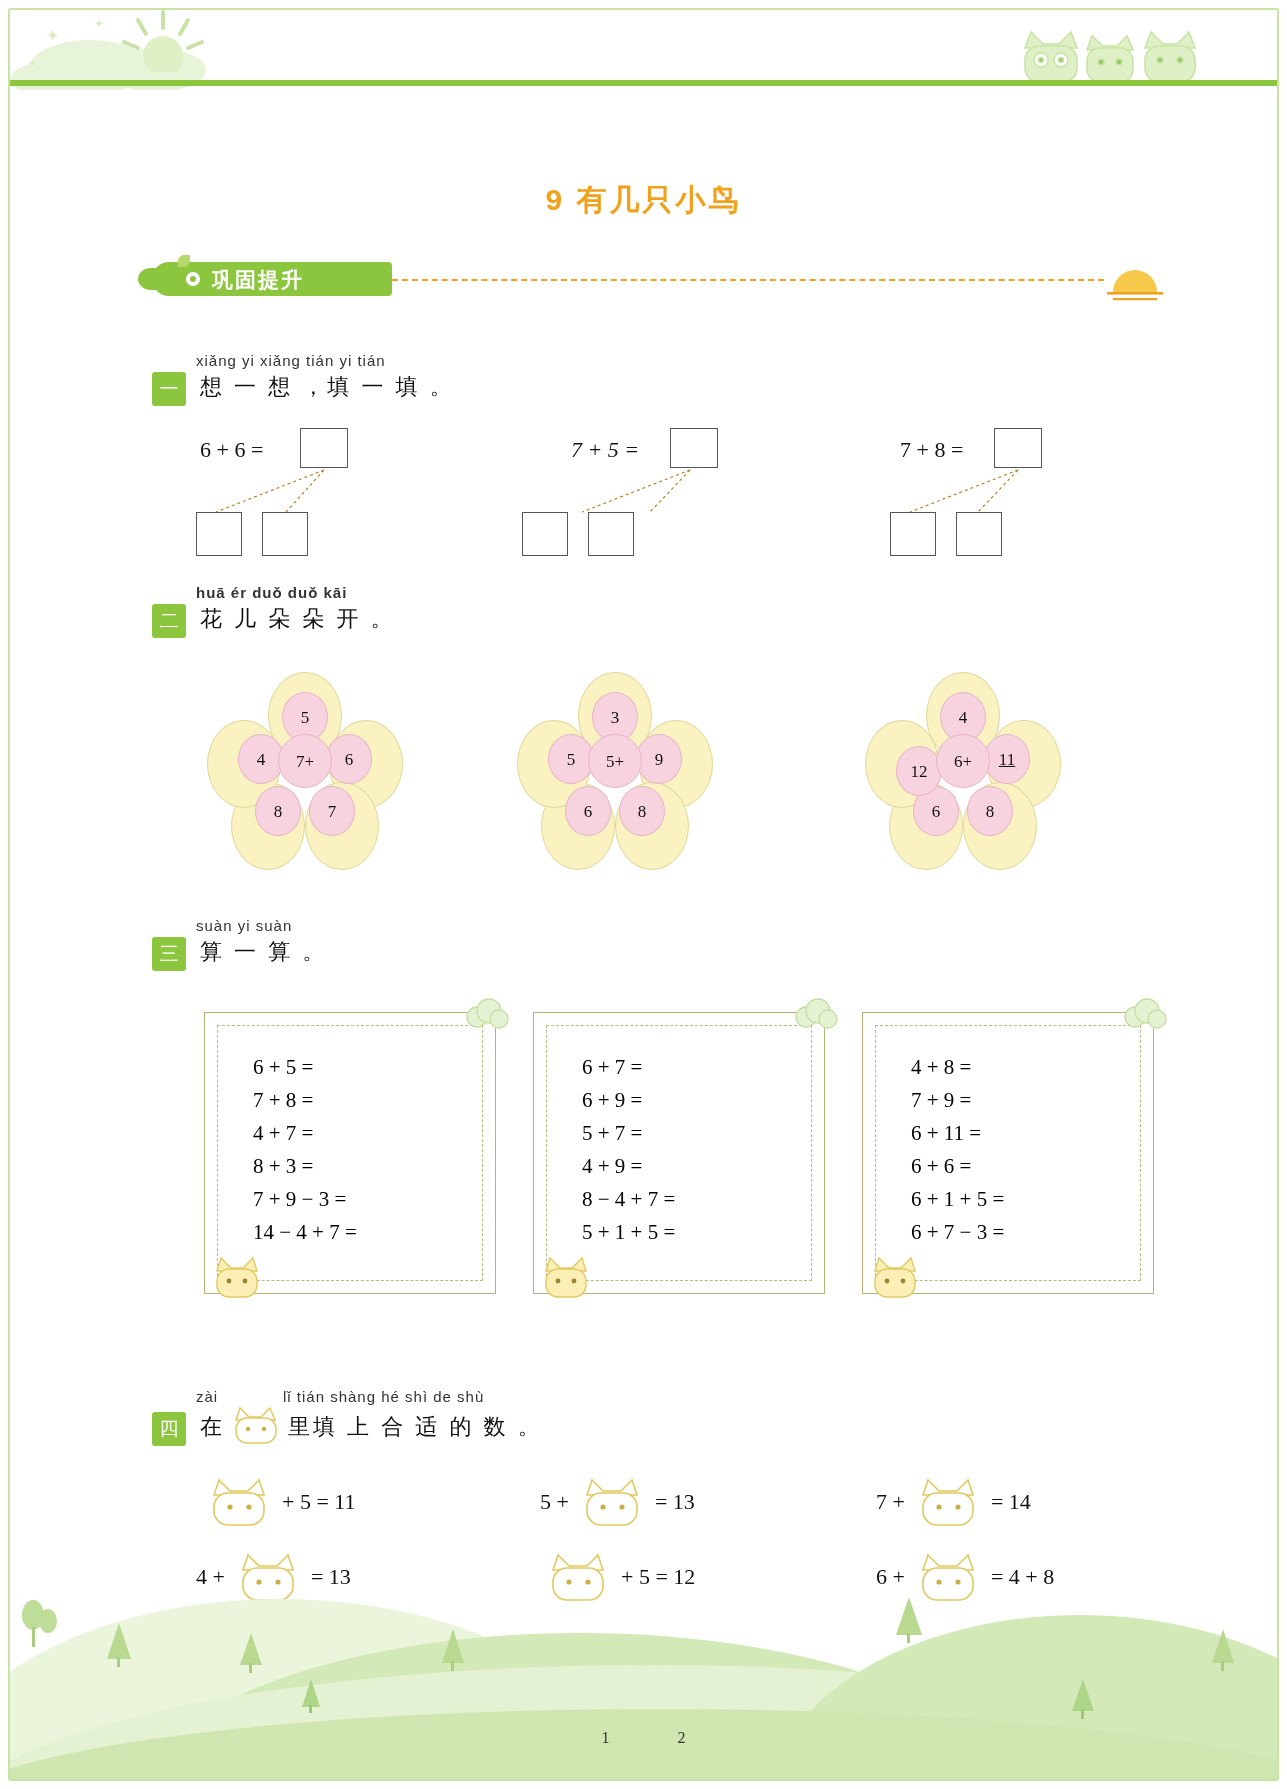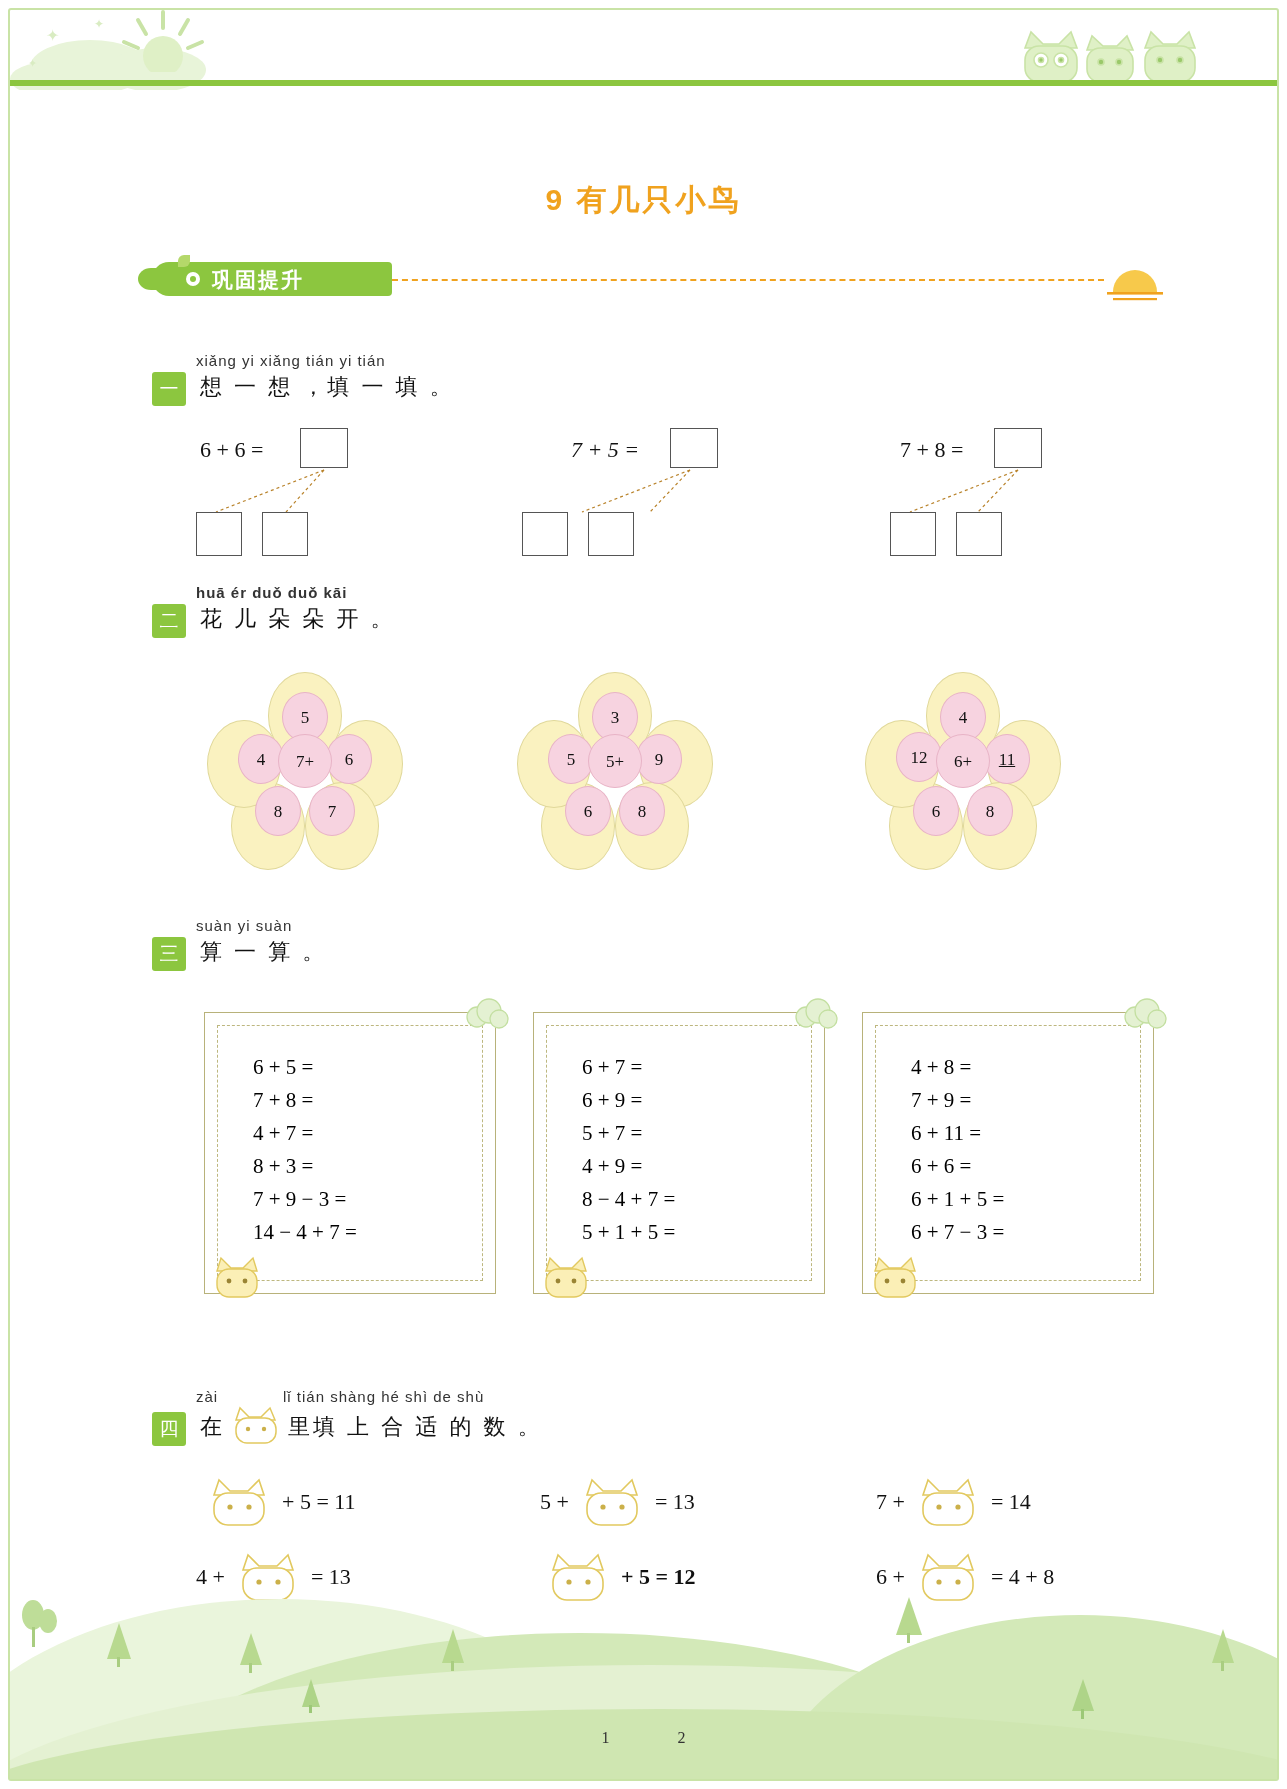--- a/index.html
+++ b/index.html
@@ -346,21 +346,21 @@
   <div class="flower" style="left:863px; top:672px;">
     <div class="petal" style="left:63px; top:0px;"></div>
     <div class="petal" style="left:124px; top:48px;"></div>
     <div class="petal" style="left:100px; top:110px;"></div>
     <div class="petal" style="left:26px; top:110px;"></div>
     <div class="petal" style="left:2px; top:48px;"></div>
     <div class="inner-petal" style="left:77px; top:20px;">4</div>
     <div class="inner-petal" style="left:121px; top:62px;text-decoration:underline;">11</div>
     <div class="inner-petal" style="left:104px; top:114px;">8</div>
     <div class="inner-petal" style="left:50px; top:114px;">6</div>
-    <div class="inner-petal" style="left:33px; top:60px;font-family:Liberation Serif, serif;">12</div>
+    <div class="inner-petal" style="left:33px; top:74px;font-family:Liberation Serif, serif;">12</div>
     <div class="flower-center" style="left:73px; top:62px;">6+</div>
   </div>
 
   <div class="qnum" style="left:152px; top:937px;">三</div>
   <div class="pinyin" style="left:196px; top:917px;">suàn  yi  suàn</div>
   <div class="qtext" style="left:200px; top:937px;">算 一 算 。</div>
 
   <div class="panel" style="left:204px; top:1012px;">
     <div class="panel-inner"></div>
     <svg class="cloud-corner" viewBox="0 0 46 34">
@@ -501,21 +501,21 @@
       <g fill="#ffffff" stroke="#e2c95f" stroke-width="1.6">
         <path d="M10 20 L15 5 L26 16 L44 16 L55 5 L60 20 Z"></path>
         <rect x="10" y="18" width="50" height="32" rx="14"></rect>
       </g>
       <circle cx="26" cy="32" r="2.6" fill="#cbb04a"></circle>
       <circle cx="45" cy="32" r="2.6" fill="#cbb04a"></circle>
     </svg>
     <span>= 13</span>
   </div>
 
-  <div class="eq4" style="left:535px; top:1550px;font-weight:bold;">
+  <div class="eq4" style="left:535px; top:1550px;">
     <span></span>
     <svg class="catbox" viewBox="0 0 70 54">
       <g fill="#ffffff" stroke="#e2c95f" stroke-width="1.6">
         <path d="M10 20 L15 5 L26 16 L44 16 L55 5 L60 20 Z"></path>
         <rect x="10" y="18" width="50" height="32" rx="14"></rect>
       </g>
       <circle cx="26" cy="32" r="2.6" fill="#cbb04a"></circle>
       <circle cx="45" cy="32" r="2.6" fill="#cbb04a"></circle>
     </svg>
     <span>+ 5 = 12</span>

